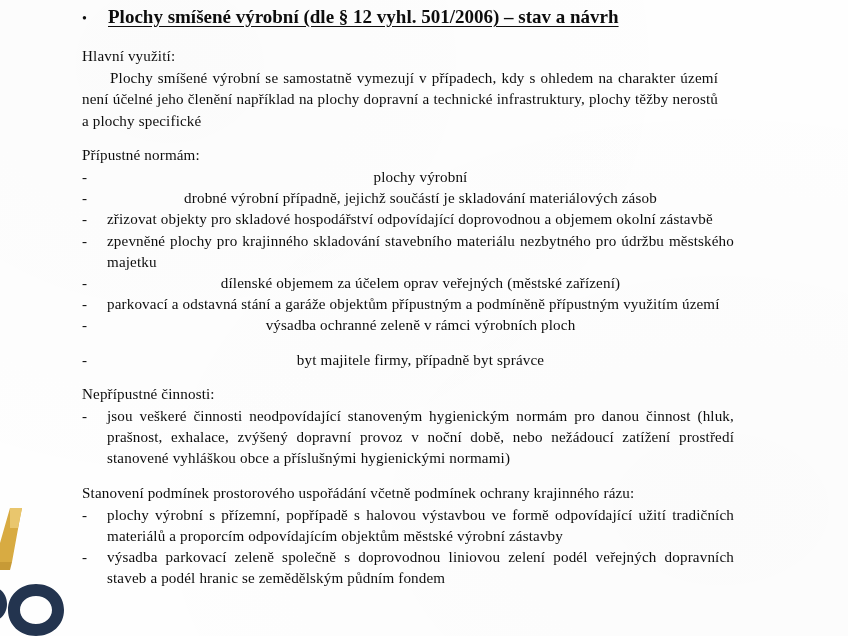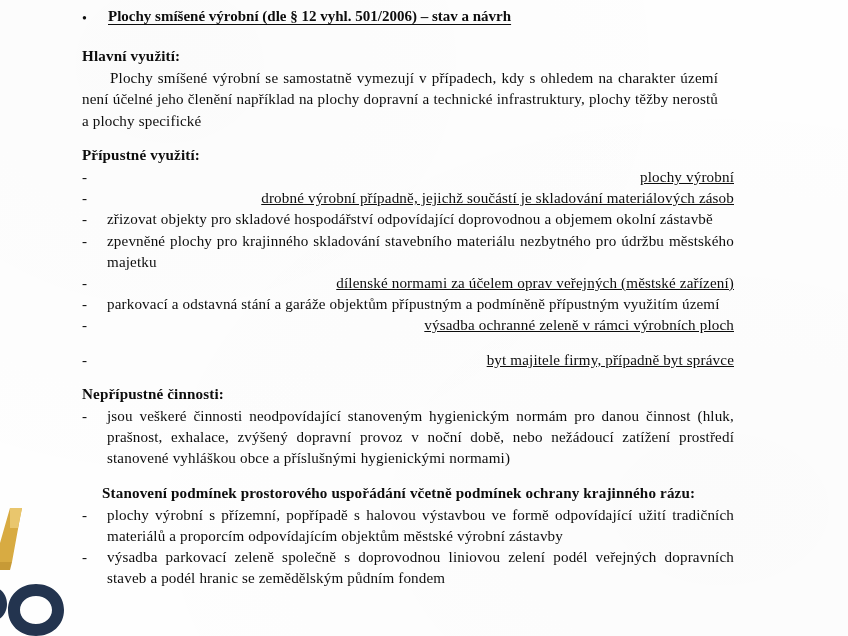--- a/index.html
+++ b/index.html
@@ -54,35 +54,34 @@
   }
   .title-bullet {
     width: 26px;
     flex: 0 0 26px;
     font-size: 14px;
     line-height: 21px;
     padding-top: 2px;
   }
   .title-text {
     font-weight: bold;
-    font-size: 15px;
+    font-size: 19px;
     line-height: 21px;
     text-decoration: underline;
     text-underline-offset: 2.5px;
   }
 
   
   .heading {
-    font-weight: bold;
+    font-weight: normal;
     margin: 0 0 1px 0;
   }
   .heading.wide {
     text-align: justify;
     text-justify: inter-word;
-    margin-left: 20px;
   }
 
   
   .para {
     margin: 0 16px 0 0;
     text-align: justify;
     text-justify: inter-word;
     text-indent: 28px;
   }
 
@@ -94,22 +93,21 @@
   .dash-mark {
     flex: 0 0 25px;
     width: 25px;
   }
   .dash-text {
     flex: 1 1 auto;
     text-align: justify;
     text-justify: inter-word;
   }
   .dash-text.nojust {
-    text-align: right;
-    text-decoration: underline;
+    text-align: center;
   }
   .gap-md { height: 13px; }
 
   
   #logo-watermark {
     position: absolute;
     left: -34px;
     top: 498px;
     width: 110px;
     height: 138px;
@@ -155,41 +153,41 @@
     </div>
 
     <div>
       <div class="heading">Hlavní využití:</div>
       <div class="para">Plochy smíšené výrobní se samostatně vymezují v případech, kdy s ohledem na charakter území není účelné jeho členění například na plochy dopravní a technické infrastruktury, plochy těžby nerostů a plochy specifické</div>
     </div>
 
     <div class="gap-md"></div>
 
     <div>
-      <div class="heading">Přípustné využití:</div>
+      <div class="heading">Přípustné normám:</div>
 
       <div class="dash-row">
         <span class="dash-mark">-</span>
         <span class="dash-text nojust">plochy výrobní</span>
       </div>
       <div class="dash-row">
         <span class="dash-mark">-</span>
         <span class="dash-text nojust">drobné výrobní případně, jejichž součástí je skladování materiálových zásob</span>
       </div>
       <div class="dash-row">
         <span class="dash-mark">-</span>
         <span class="dash-text">zřizovat objekty pro skladové hospodářství odpovídající doprovodnou a objemem okolní zástavbě</span>
       </div>
       <div class="dash-row">
         <span class="dash-mark">-</span>
         <span class="dash-text">zpevněné plochy pro krajinného skladování stavebního materiálu nezbytného pro údržbu městského majetku</span>
       </div>
       <div class="dash-row">
         <span class="dash-mark">-</span>
-        <span class="dash-text nojust">dílenské normami za účelem oprav veřejných (městské zařízení)</span>
+        <span class="dash-text nojust">dílenské objemem za účelem oprav veřejných (městské zařízení)</span>
       </div>
       <div class="dash-row">
         <span class="dash-mark">-</span>
         <span class="dash-text">parkovací a odstavná stání a garáže objektům přípustným a podmíněně přípustným využitím území</span>
       </div>
       <div class="dash-row">
         <span class="dash-mark">-</span>
         <span class="dash-text nojust">výsadba ochranné zeleně v rámci výrobních ploch</span>
       </div>
     </div>

